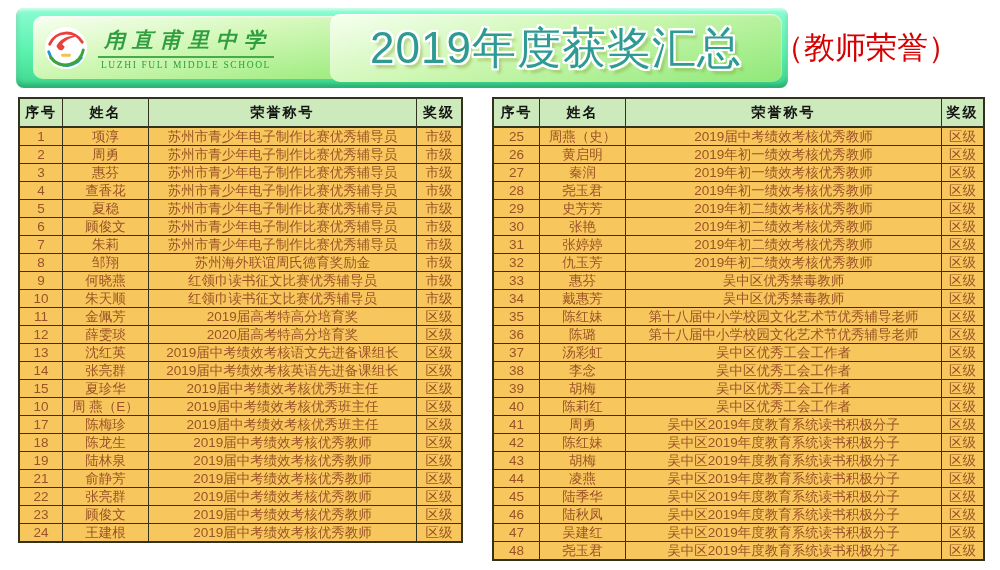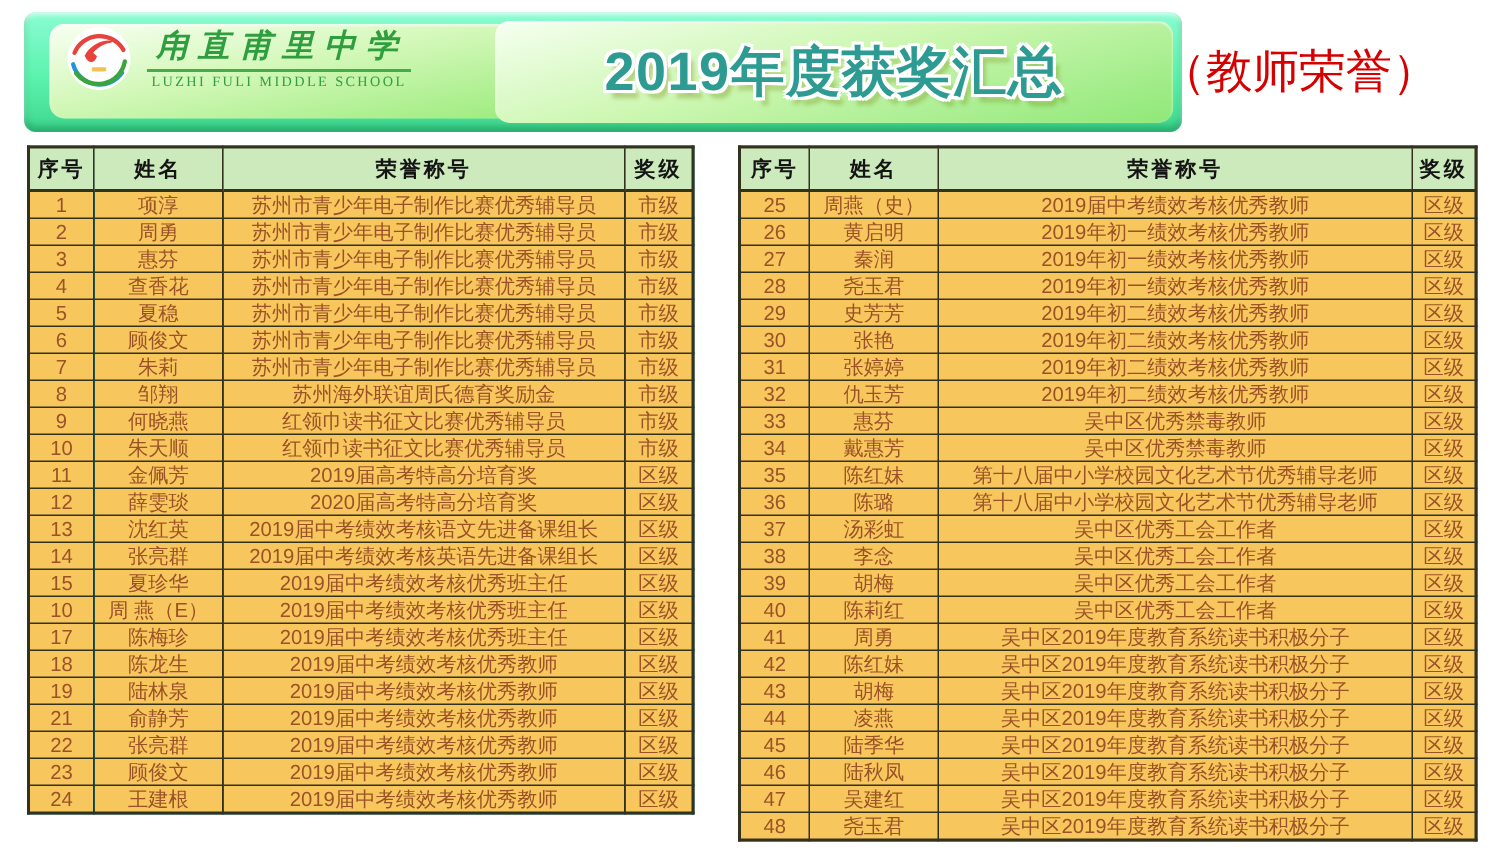--- a/index.html
+++ b/index.html
@@ -5,42 +5,42 @@
   html,body{margin:0;padding:0;background:#fff;}
   .page{position:relative;width:1000px;height:570px;background:#ffffff;
         font-family:"Liberation Sans",sans-serif;overflow:hidden;}
 
   
   .banner{position:absolute;left:16px;top:8px;width:772px;height:80px;border-radius:8px;
           background:linear-gradient(180deg,#8bfcd2 0%,#5bf2ae 55%,#3fd68e 100%);
           box-shadow:inset 0 -4px 5px rgba(0,110,60,.38), inset 0 2px 3px rgba(255,255,255,.65);}
   .logo-box{position:absolute;left:17px;top:8px;width:312px;height:63px;border-radius:10px;
             background:linear-gradient(170deg,#f8fff2 0%,#d4f8ba 45%,#9dec7e 100%);
-            display:flex;align-items:flex-start;gap:9px;padding:0 10px;box-sizing:border-box;
+            display:flex;align-items:center;gap:9px;padding:0 10px;box-sizing:border-box;
             box-shadow:inset 0 1px 2px rgba(255,255,255,.8);}
   .school-names{display:flex;flex-direction:column;align-items:center;}
   .school-cn{font-family:"DejaVu Serif",serif;font-style:italic;font-weight:bold;
              color:#2f9e3f;font-size:21px;letter-spacing:7px;white-space:nowrap;
              border-bottom:2px solid #44ad47;padding:0 2px 2px 6px;}
   .school-en{font-family:"Liberation Serif",serif;font-weight:normal;color:#2f9e3f;
              font-size:9.5px;letter-spacing:1.6px;margin-top:2px;white-space:nowrap;}
   .title-box{position:absolute;left:314px;top:6px;width:452px;height:68px;border-radius:10px;
              background:linear-gradient(165deg,#f6fff0 0%,#cdf7b2 45%,#8fe878 100%);
              display:flex;align-items:center;justify-content:center;
              box-shadow:inset 0 1px 2px rgba(255,255,255,.8);}
-  .page-title{font-size:36px;font-weight:bold;color:#2e9b93;letter-spacing:1px;white-space:nowrap;
+  .page-title{font-size:44px;font-weight:normal;color:#2e9b93;letter-spacing:1px;white-space:nowrap;
               text-shadow:2px 0 0 #fff,-2px 0 0 #fff,0 2px 0 #fff,0 -2px 0 #fff,
                           2px 2px 0 #fff,-2px -2px 0 #fff,2px -2px 0 #fff,-2px 2px 0 #fff,
                           4px 5px 3px rgba(110,130,0,.35);}
   .subtitle{position:absolute;left:773px;top:27px;font-family:"Liberation Serif",serif;
             font-size:31px;color:#d60000;white-space:nowrap;}
 
   
   table.awards{position:absolute;top:97px;border-collapse:collapse;table-layout:fixed;
-               border:2px solid #32321f;background:#0f766e;}
+               border:2px solid #32321f;background:#ef4444;}
   .t-left{left:18px;width:438px;}
   .t-right{left:492px;width:486px;}
   .awards th{background:#cdeabc;color:#141414;font-size:14px;font-weight:bold;height:27px;
              border:1px solid #32321f;border-bottom:2px solid #32321f;letter-spacing:2px;padding:0;}
   .awards td{background:#f7c75e;color:#9b5226;font-size:13.5px;height:17px;line-height:1;
              text-align:center;border:1px solid #32321f;padding:0;white-space:nowrap;overflow:hidden;}
   .t-left  .c0{width:42px}.t-left  .c1{width:85px}.t-left  .c2{width:267px}.t-left  .c3{width:44px}
   .t-right .c0{width:45px}.t-right .c1{width:85px}.t-right .c2{width:315px}.t-right .c3{width:41px}
 </style>
 </head>

